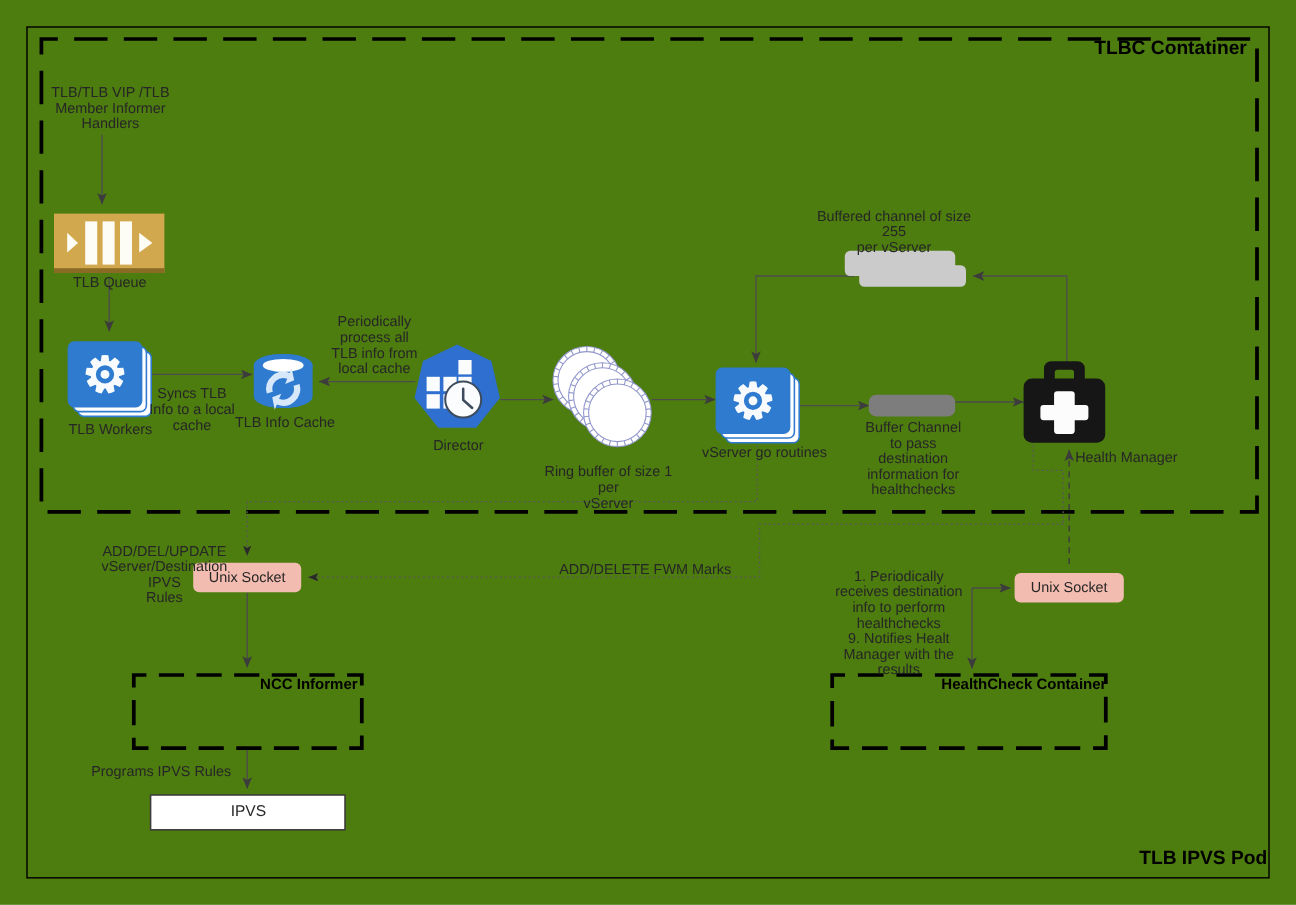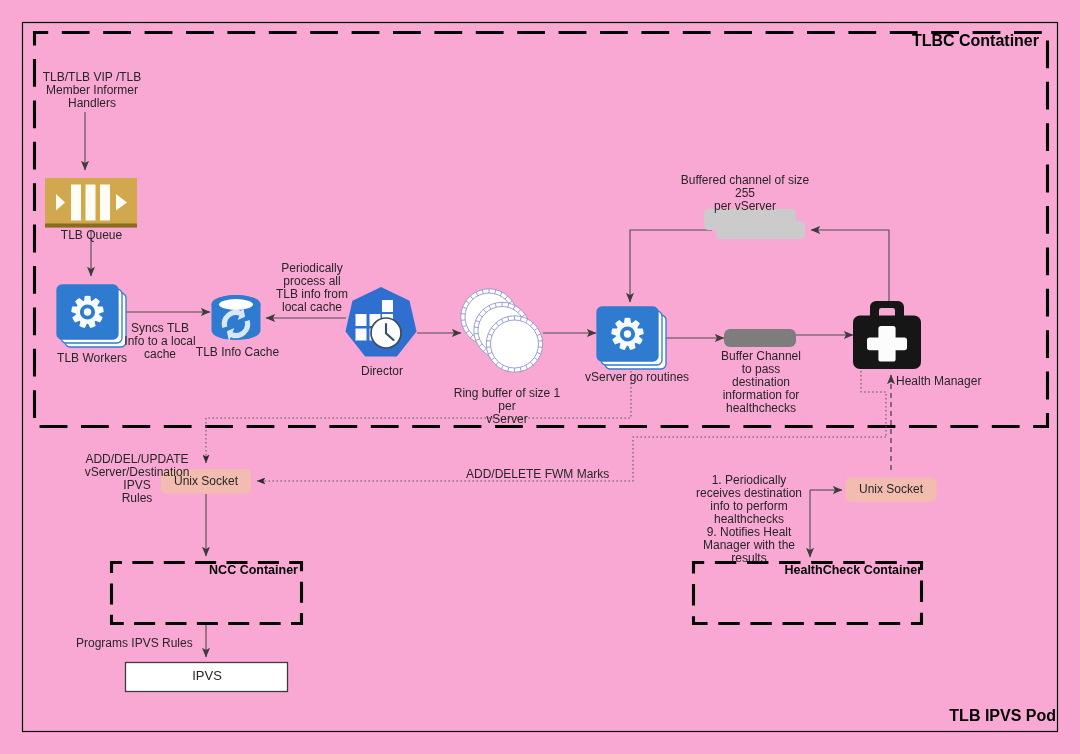--- a/index.html
+++ b/index.html
@@ -1,18 +1,18 @@
 <!DOCTYPE html>
 <html><head>
 <meta charset="utf-8">
 <title>TLB IPVS Pod Architecture</title>
 <style>
   html,body{margin:0;padding:0;background:#ffffff;}
   body{width:1080px;height:754px;overflow:hidden;font-family:"Liberation Sans",sans-serif;}
-  #stage{position:relative;width:1080px;height:754px;background:#f9a8d4;}
+  #stage{position:relative;width:1080px;height:754px;background:#4d7c0f;}
   svg.layer{position:absolute;left:0;top:0;width:1080px;height:754px;display:block;}
   .lbl{position:absolute;white-space:pre;font-family:"Liberation Sans",sans-serif;color:#262626;text-align:center;line-height:13px;font-size:12px;}
   .lbl.ml{white-space:pre-line;}
   .lbl.b{font-weight:bold;font-size:12.5px;color:#000;line-height:14px;}
 </style>
 </head>
 <body>
 
 <div id="stage">
 <svg class="layer" viewBox="0 0 1080 754" xmlns="http://www.w3.org/2000/svg">
@@ -148,21 +148,21 @@
     <path d="M876,301 h22 a6,6 0 0,1 6,6 v9.5 h-9 v-6.2 a2.2,2.2 0 0,0 -2.2,-2.2 h-11.6 a2.2,2.2 0 0,0 -2.2,2.2 v6.2 h-9 v-9.5 a6,6 0 0,1 6,-6 Z" fill="#161616"></path>
     <rect x="853" y="315.5" width="68" height="53.5" rx="7" fill="#161616"></rect>
     <path d="M881,326 h12 a2.6,2.6 0 0,1 2.6,2.6 v8.8 h8.8 a2.6,2.6 0 0,1 2.6,2.6 v7.6 a2.6,2.6 0 0,1 -2.6,2.6 h-8.8 v8.8 a2.6,2.6 0 0,1 -2.6,2.6 h-12 a2.6,2.6 0 0,1 -2.6,-2.6 v-8.8 h-8.8 a2.6,2.6 0 0,1 -2.6,-2.6 v-7.6 a2.6,2.6 0 0,1 2.6,-2.6 h8.8 v-8.8 a2.6,2.6 0 0,1 2.6,-2.6 Z" fill="#FCFCFC"></path>
   </g>
 
   <rect x="161" y="469" width="90" height="24.5" rx="5" fill="#F3BCB0"></rect>
   <rect x="845.5" y="477.5" width="91" height="24.5" rx="5" fill="#F3BCB0"></rect>
 </svg>
 
 <div class="lbl b" style="left:878px;top:32px;width:161px;text-align:right;font-size:16px;line-height:18px;">TLBC Contatiner</div>
-<div class="lbl b" style="left:177px;top:563px;width:121px;text-align:right;">NCC Container</div>
+<div class="lbl b" style="left:177px;top:563px;width:121px;text-align:right;">NCC Informer</div>
 <div class="lbl b" style="left:727px;top:563px;width:195px;text-align:right;">HealthCheck Container</div>
 <div class="lbl b" style="left:895px;top:707px;width:161px;text-align:right;font-size:16px;line-height:18px;">TLB IPVS Pod</div>
 
 <div class="lbl ml" style="left:32px;top:71px;width:120px;">TLB/TLB VIP /TLB
 Member Informer
 Handlers</div>
 <div class="lbl" style="left:46px;top:229px;width:91px;">TLB Queue</div>
 <div class="lbl" style="left:42px;top:352px;width:100px;">TLB Workers</div>
 <div class="lbl" style="left:187px;top:346px;width:101px;">TLB Info Cache</div>
 <div class="lbl" style="left:347px;top:365px;width:70px;">Director</div>

